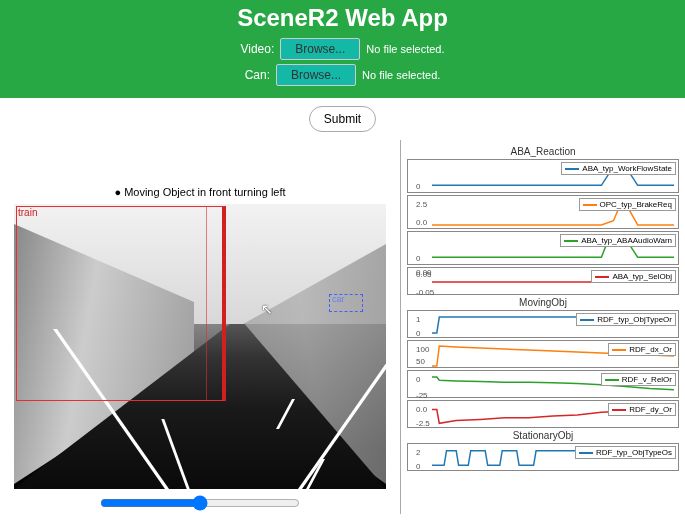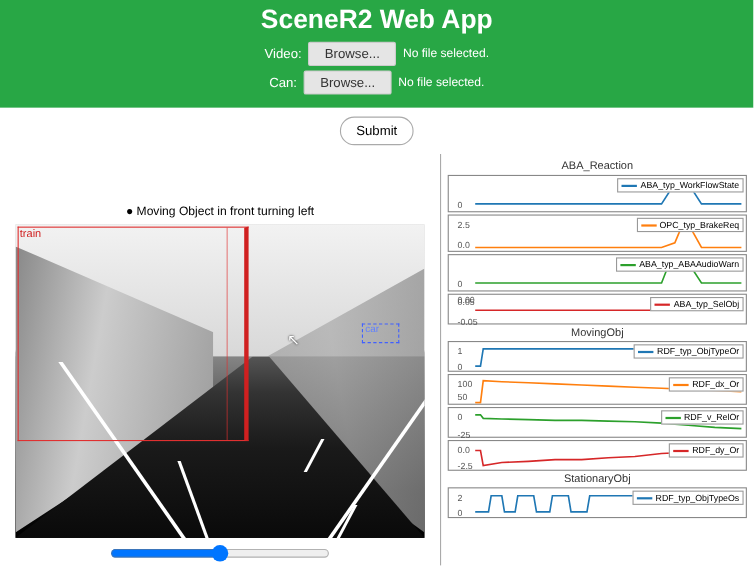--- a/index.html
+++ b/index.html
@@ -1,20 +1,20 @@
 <!DOCTYPE html>
 <html><head>
 <meta charset="utf-8">
 <style>
   * { box-sizing: border-box; margin: 0; padding: 0; }
   body { font-family: Arial, sans-serif; font-size: 12px; width: 685px; height: 520px; background: #fff; overflow: hidden; }
   .header { background: #28a745; color: #fff; text-align: center; padding: 4px 0 8px; }
   .app-title { font-size: 24px; font-weight: bold; margin-bottom: 6px; }
   .upload-row { display: flex; align-items: center; justify-content: center; gap: 6px; margin: 4px 0; color: #fff; font-size: 12px; }
-  .browse-btn { background: #e5e5e5; color: #333; border: 1px solid #ccc; padding: 3px 14px; border-radius: 2px; cursor: pointer; font-size: 12px; }
+  .browse-btn { background: #14b8a6; color: #333; border: 1px solid #ccc; padding: 3px 14px; border-radius: 2px; cursor: pointer; font-size: 12px; }
   .nofile { color: #fff; font-size: 11px; }
   .submit-row { text-align: center; padding: 8px 0; background: #fff; }
   .submit-btn { background: #fff; border: 1px solid #aaa; padding: 5px 14px; cursor: pointer; font-size: 12px; border-radius: 13px; }
   .main { display: flex; }
   .left { width: 400px; padding: 6px 8px 0; }
   .pred { text-align: center; font-size: 11px; margin: 40px 0 6px; }
   .video-frame { position: relative; width: 372px; height: 285px; background: linear-gradient(#d8d8d8 0%, #e8e8e8 40%, #888 41%, #111 85%, #000 100%); overflow: hidden; margin: 0 auto; }
   .sky { position: absolute; top:0; left:0; right:0; height: 120px; background: linear-gradient(#f2f2f2, #d8d8d8); }
   .road-tri { position: absolute; bottom: 0; left: 0; right: 0; height: 165px; background: linear-gradient(to top, #0a0a0a 0%, #1a1a1a 50%, #333 80%, #555 100%); clip-path: polygon(0 100%, 100% 100%, 62% 0%, 58% 0%); }
   .lane { position: absolute; background: #fff; }

